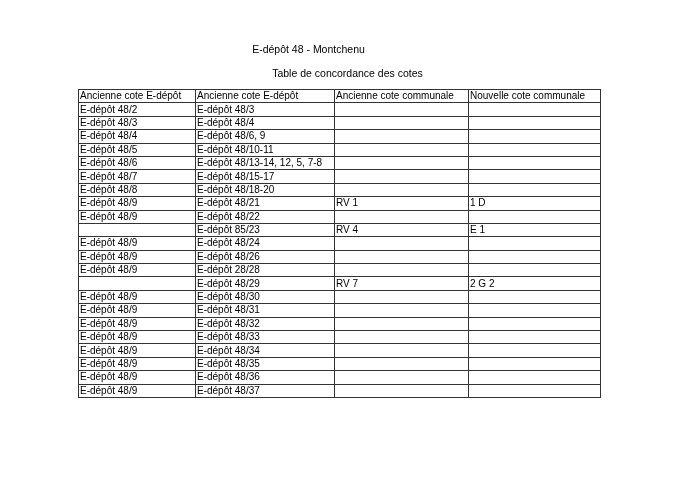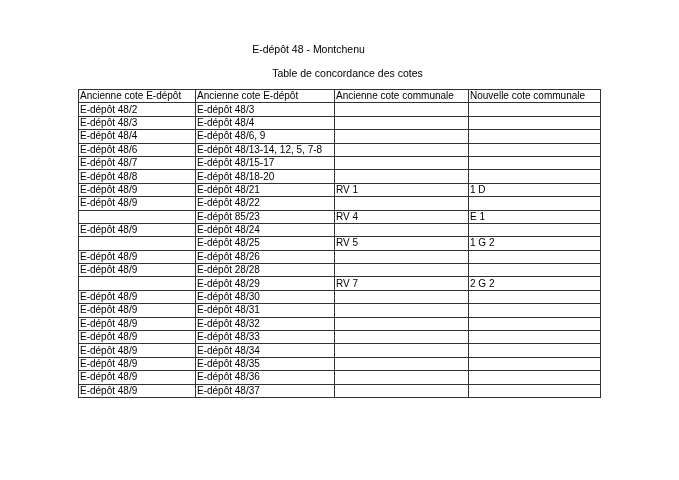--- a/index.html
+++ b/index.html
@@ -65,20 +65,26 @@
         <td></td>
         <td></td>
       </tr>
       <tr>
         <td>E-dépôt 48/4</td>
         <td>E-dépôt 48/6, 9</td>
         <td></td>
         <td></td>
       </tr>
       <tr>
+        <td>E-dépôt 48/5</td>
+        <td>E-dépôt 48/10-11</td>
+        <td></td>
+        <td></td>
+      </tr>
+      <tr>
         <td>E-dépôt 48/6</td>
         <td>E-dépôt 48/13-14, 12, 5, 7-8</td>
         <td></td>
         <td></td>
       </tr>
       <tr>
         <td>E-dépôt 48/7</td>
         <td>E-dépôt 48/15-17</td>
         <td></td>
         <td></td>
@@ -105,26 +111,20 @@
         <td></td>
         <td>E-dépôt 85/23</td>
         <td>RV 4</td>
         <td>E 1</td>
       </tr>
       <tr>
         <td>E-dépôt 48/9</td>
         <td>E-dépôt 48/24</td>
         <td></td>
         <td></td>
-      </tr>
-      <tr>
-        <td></td>
-        <td>E-dépôt 48/25</td>
-        <td>RV 5</td>
-        <td>1 G 2</td>
       </tr>
       <tr>
         <td>E-dépôt 48/9</td>
         <td>E-dépôt 48/26</td>
         <td></td>
         <td></td>
       </tr>
       <tr>
         <td>E-dépôt 48/9</td>
         <td>E-dépôt 28/28</td>

